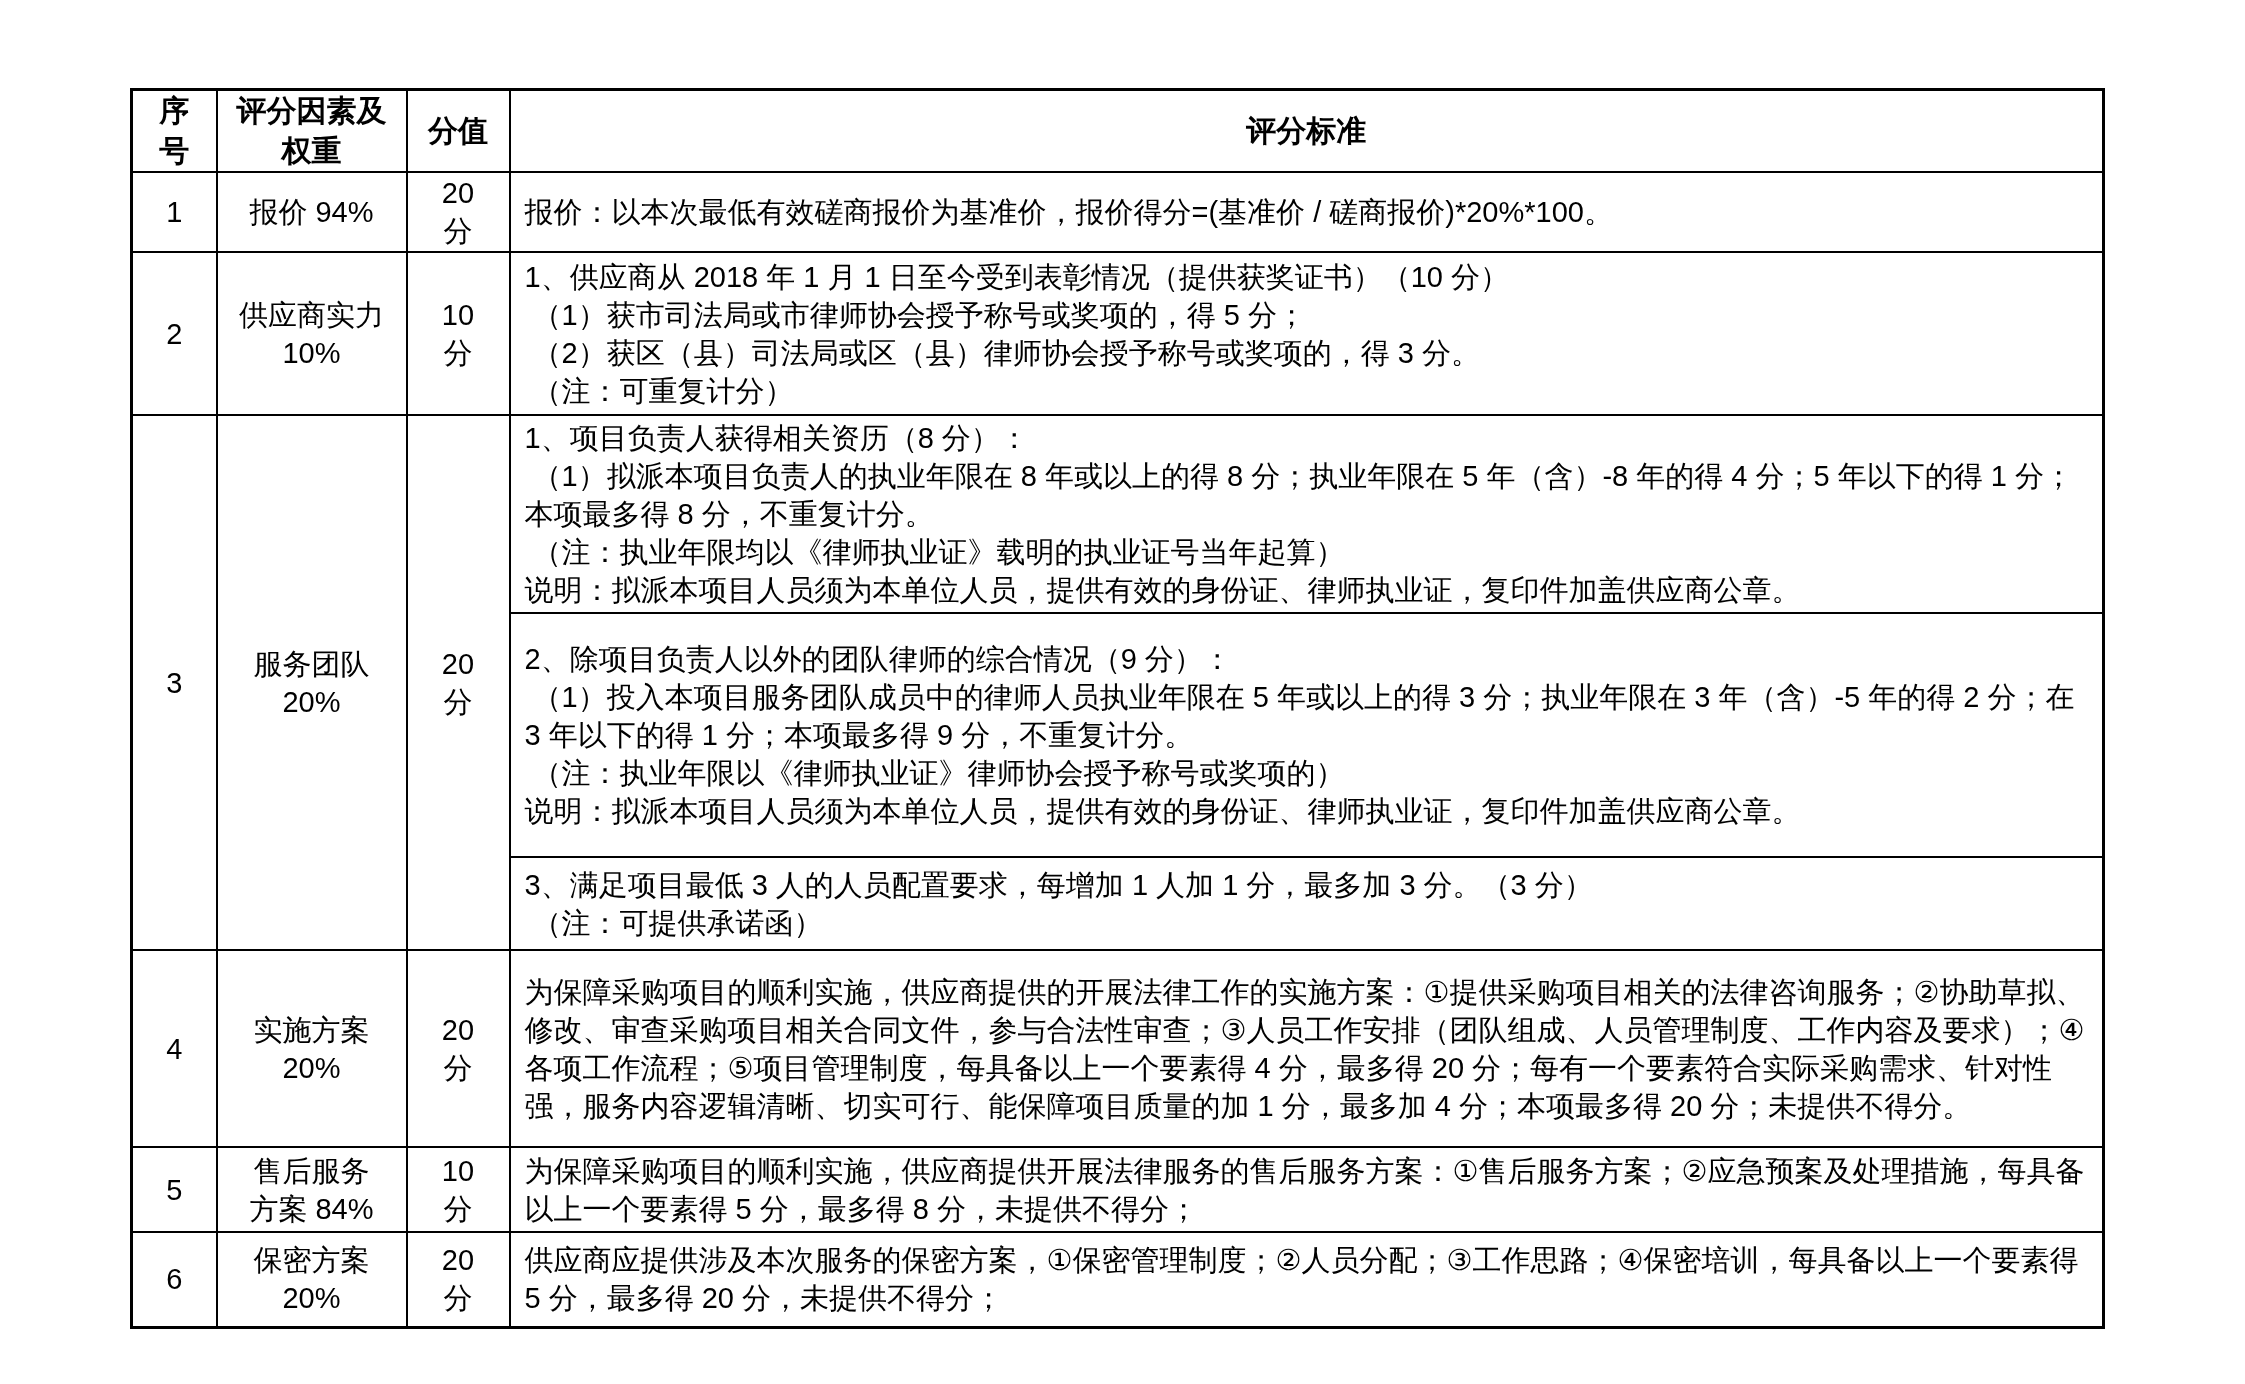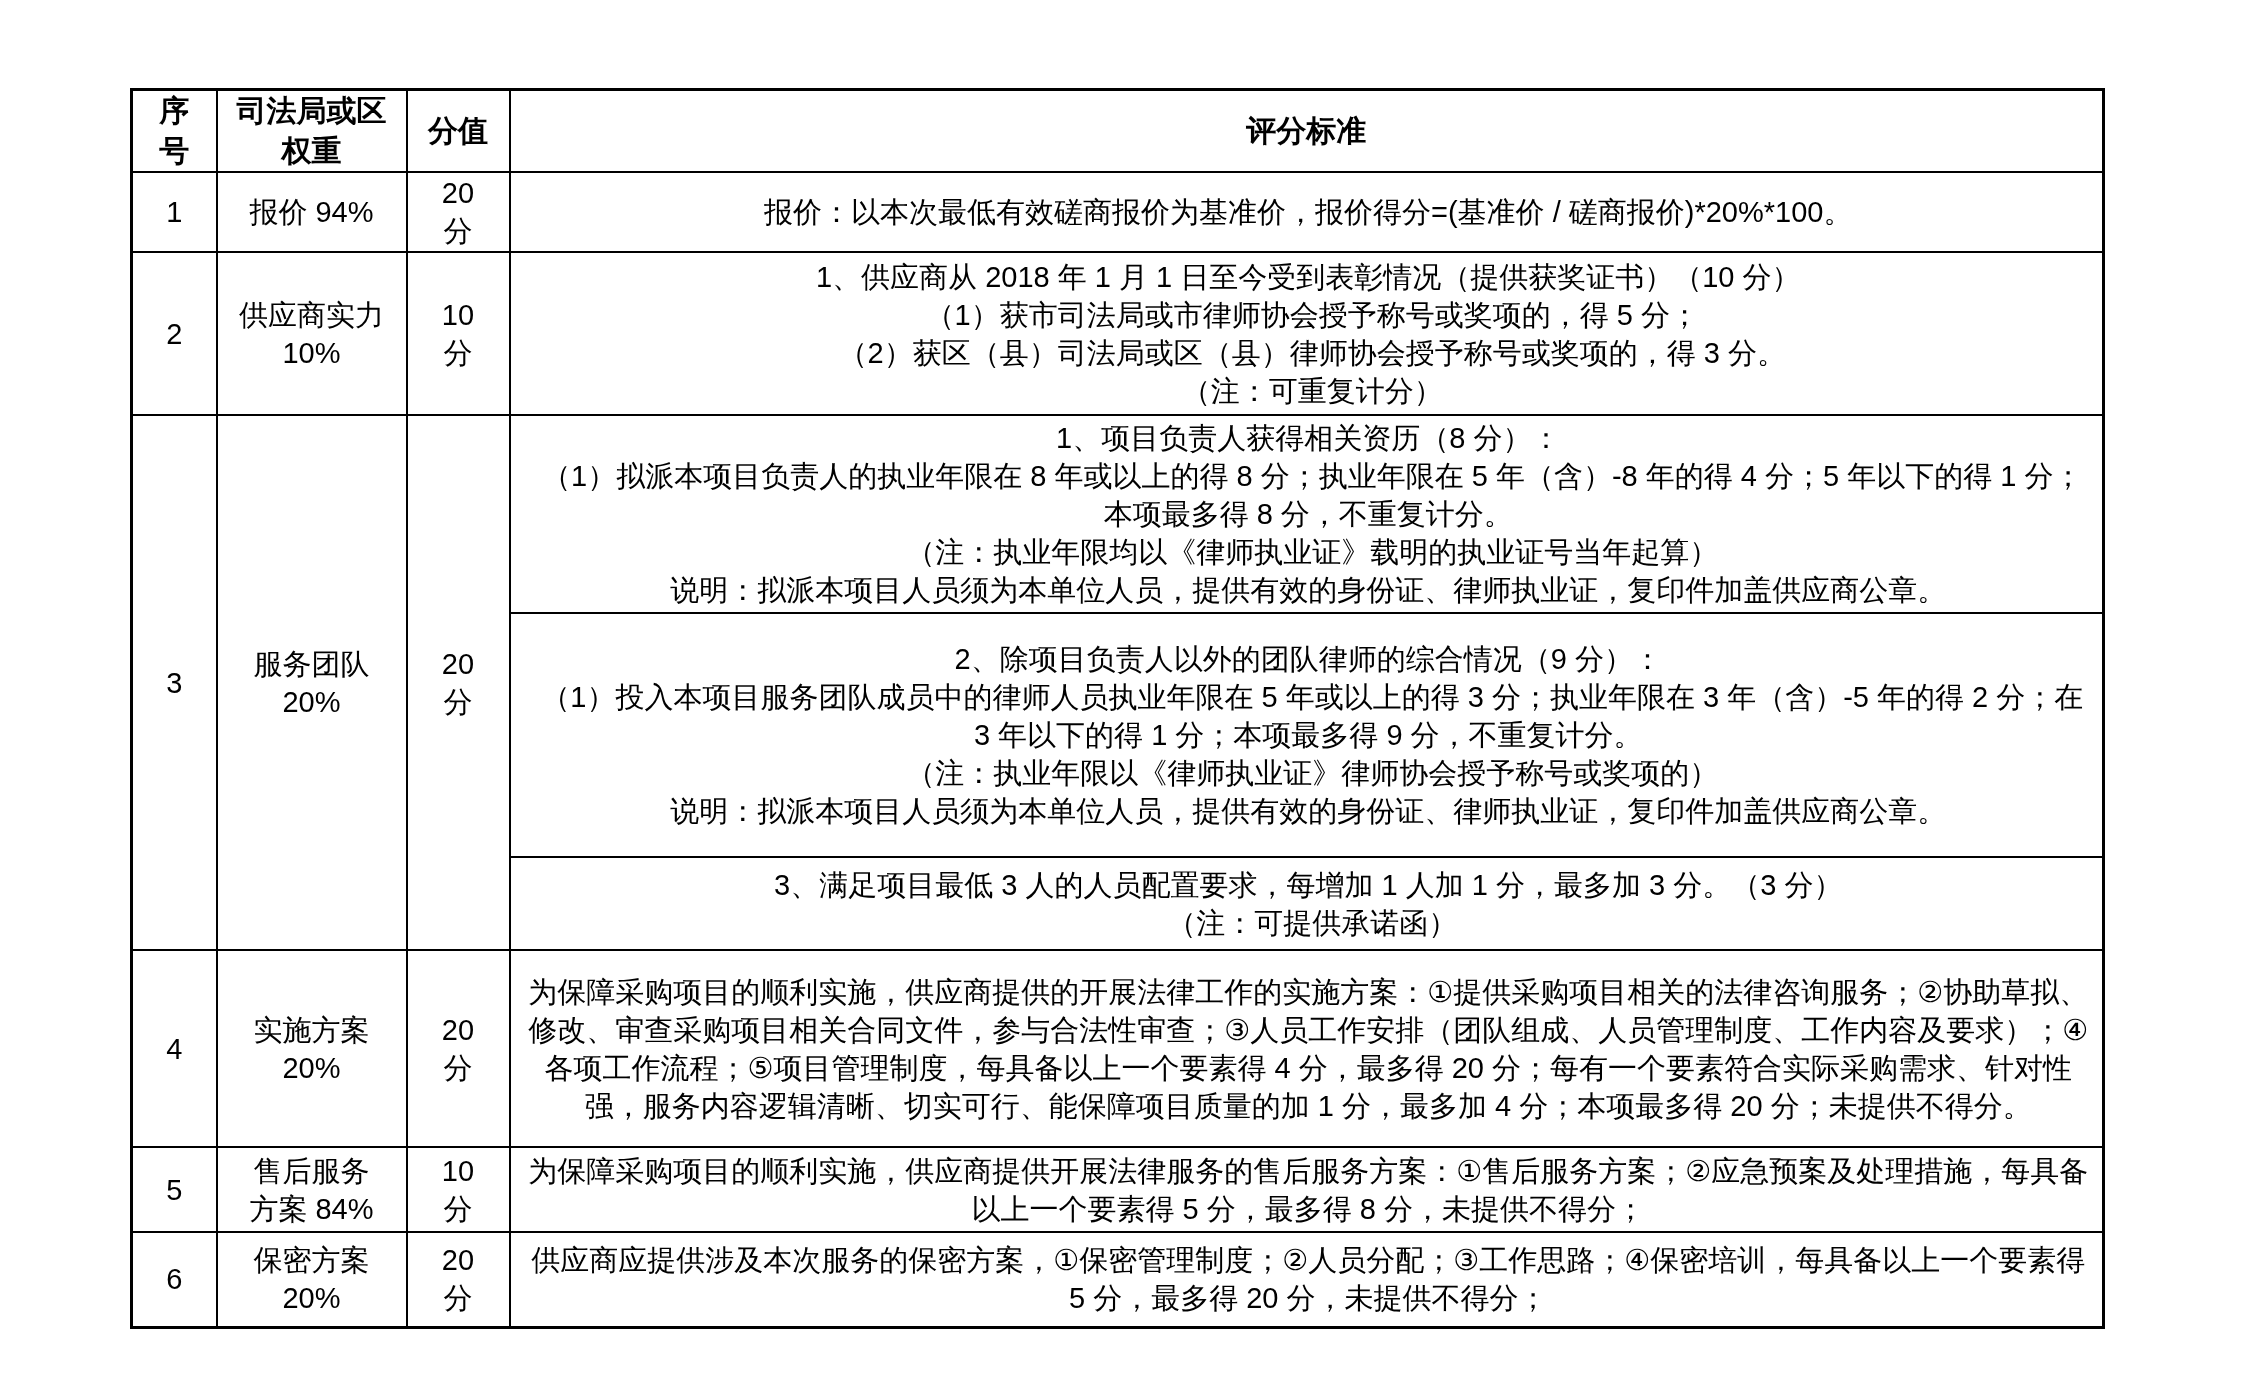--- a/index.html
+++ b/index.html
@@ -22,21 +22,21 @@
   .score-table th{
     font-weight:bold;font-size:30px;line-height:40px;
     text-align:center;vertical-align:middle;
   }
   td.c-center{
     font-size:29px;line-height:38px;
     text-align:center;vertical-align:middle;
   }
   td.c-crit{
     font-size:29px;line-height:38px;
-    text-align:center;vertical-align:middle;
+    text-align:left;vertical-align:middle;
     padding:3px 10px 3px 14px;
   }
   td.c-crit .para{white-space:pre-wrap;}
   tr.hdr{height:82px;}
   tr.r1{height:80px;}
   tr.r2{height:163px;}
   tr.r3a{height:197px;}
   tr.r3b{height:244px;}
   tr.r3c{height:93px;margin-top:8px;}
   tr.r4{height:197px;}
@@ -55,21 +55,21 @@
       <col style="width:1594px">
     </colgroup>
 
     <tbody>
         <tr class="hdr">
       <th>
         <div>序</div>
         <div>号</div>
       </th>
       <th>
-        <div>司法局或区</div>
+        <div>评分因素及</div>
         <div>权重</div>
       </th>
       <th>分值</th>
       <th>评分标准</th>
     </tr>
 
     <tr class="r1">
       <td class="c-center">1</td>
       <td class="c-center">
         <div class="para">报价 94%</div>

